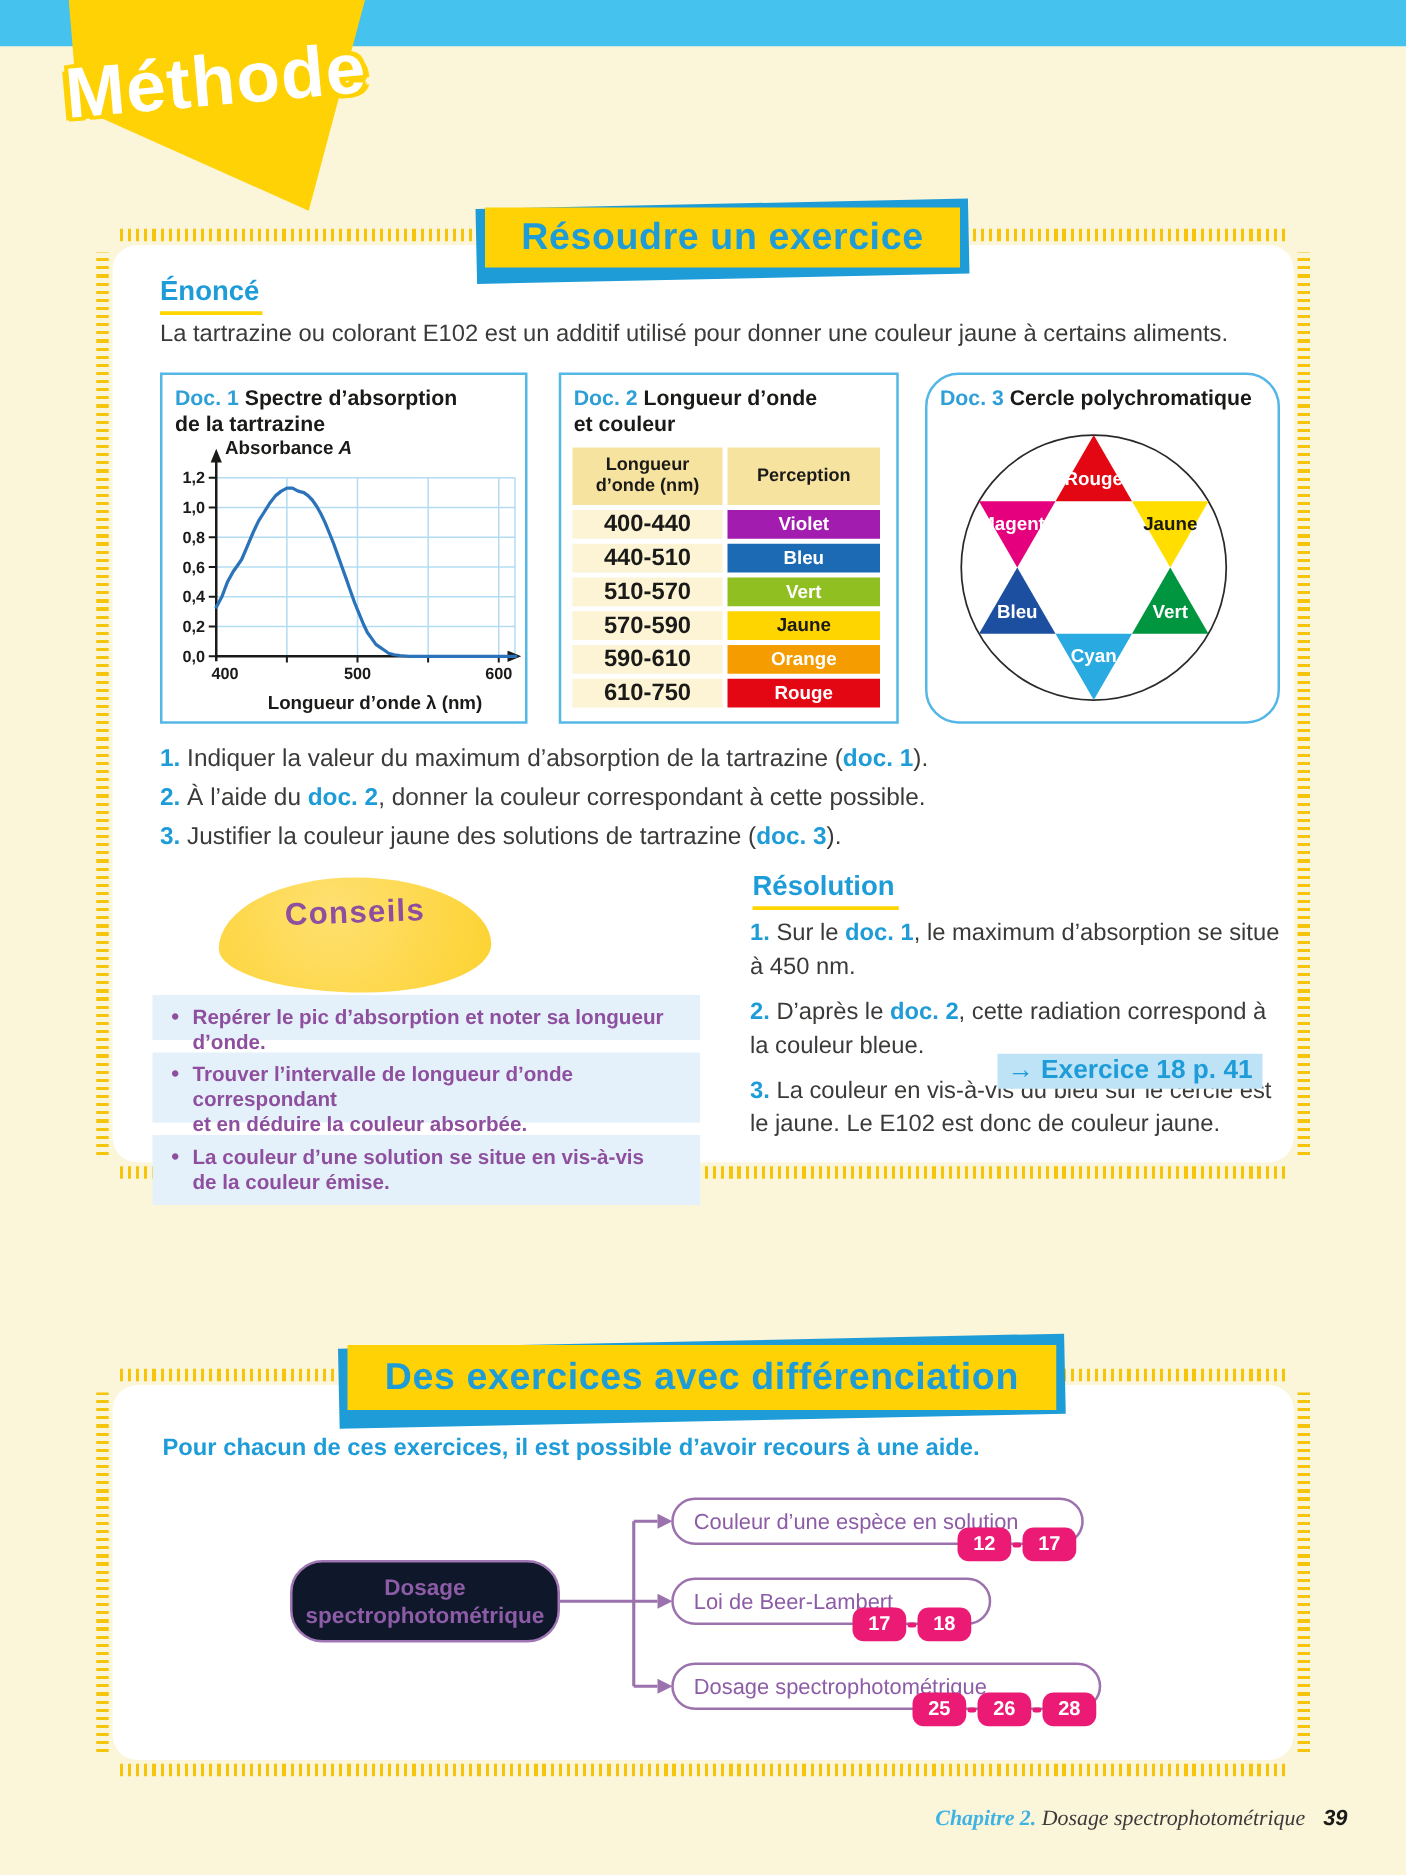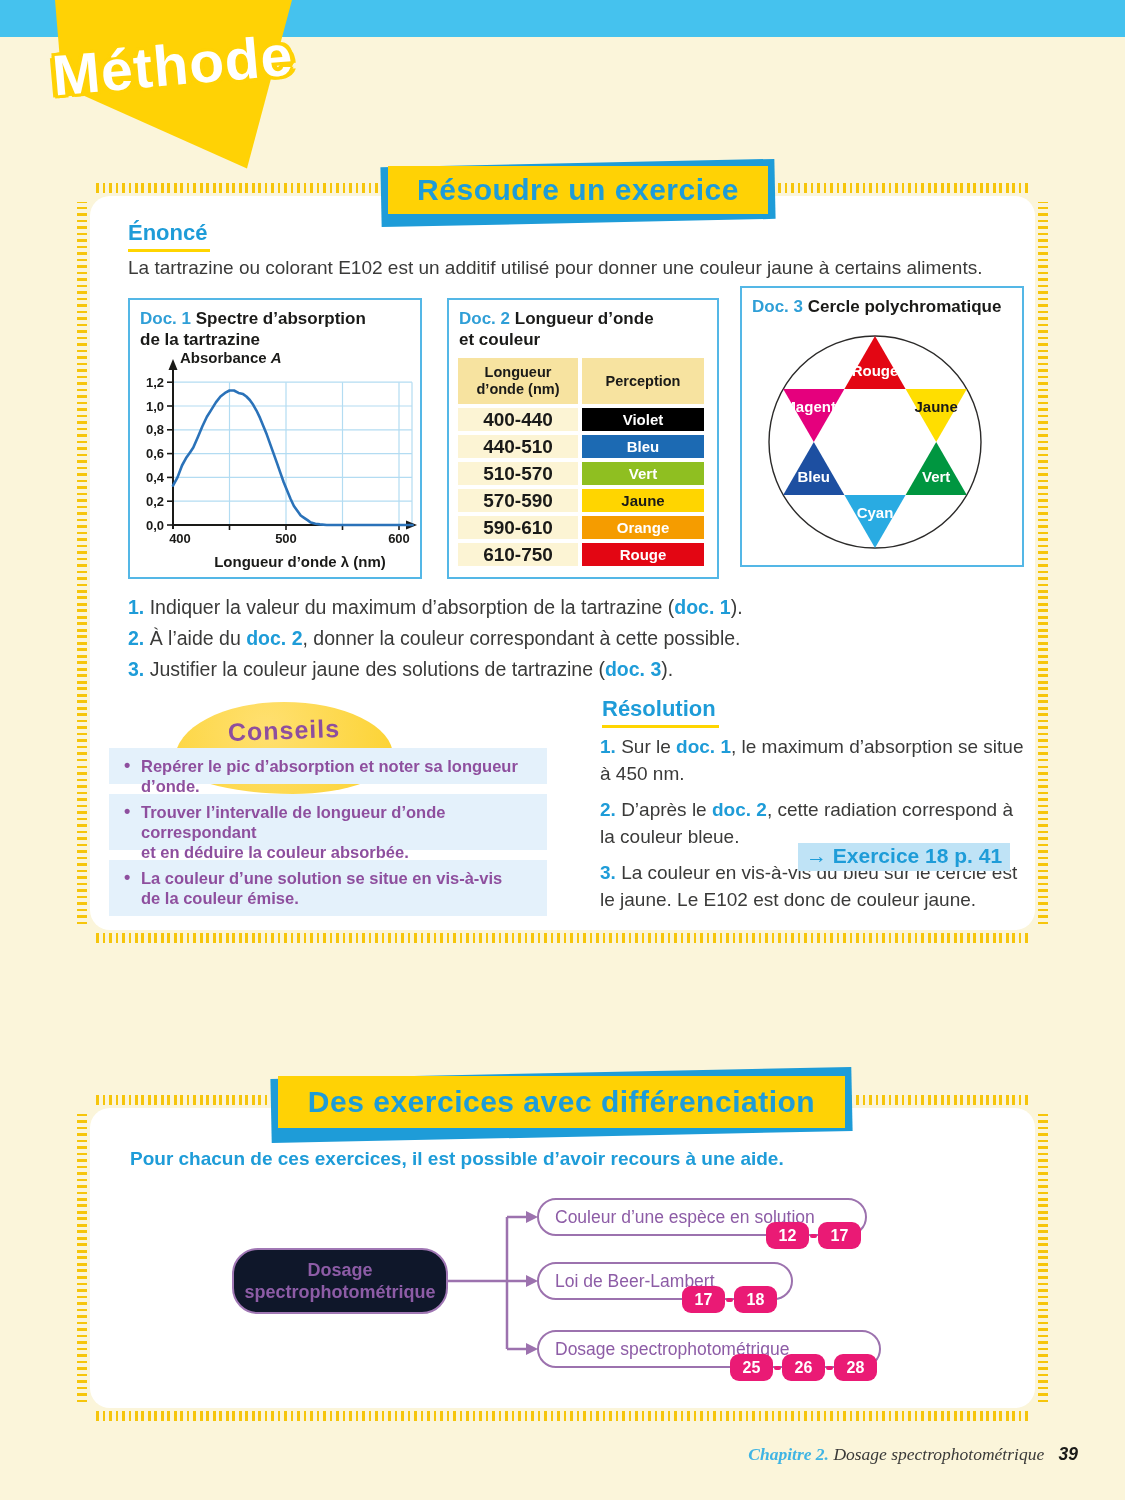--- a/index.html
+++ b/index.html
@@ -50,22 +50,22 @@
   .t2 .cc{color:#fff;font-weight:bold;font-size:15px;height:23px;display:flex;align-items:center;justify-content:center;}
 
   
   .qline{position:absolute;left:128px;width:900px;font-size:19.5px;color:#3a3a39;}
   .qnum,.docref{color:#1e9cd8;font-weight:bold;}
 
   
   .blob{position:absolute;left:175px;top:702px;width:218px;height:92px;border-radius:50% 50% 46% 54%/62% 58% 42% 38%;
         background:radial-gradient(circle at 42% 28%,#ffe071,#fcd22e);}
   .blob .bt{margin-top:14px;text-align:center;font-size:25px;font-weight:bold;color:#8e4f9e;transform:rotate(-2deg);letter-spacing:1px;}
-  .tipbox{position:absolute;left:109px;width:438px;background:#e4f1fb;color:#8e4f9e;font-weight:bold;
-        font-size:16.5px;line-height:20px;padding:8px 8px 8px 32px;box-sizing:border-box;}
+  .tipbox{position:absolute;left:122px;width:438px;background:#e4f1fb;color:#8e4f9e;font-weight:bold;
+        font-size:16.5px;line-height:20px;padding:8px 8px 8px 32px;box-sizing:border-box;margin-top:48px;}
   .tipbox::before{content:"•";position:absolute;left:15px;top:7px;font-size:18px;}
 
   
   .steps{position:absolute;left:600px;top:733px;width:424px;}
   .step{font-size:19px;line-height:27px;color:#3a3a39;margin-bottom:9px;}
   .exlink{position:absolute;left:798px;top:843px;background:#bfe3f6;color:#1e9cd8;font-weight:bold;
         font-size:21px;padding:1px 8px 3px 8px;cursor:pointer;}
 
   .intro2{position:absolute;left:130px;top:1148px;width:880px;color:#1e9cd8;font-weight:bold;font-size:19px;}
 
@@ -165,35 +165,35 @@
     <div class="doc-cap">
       <span class="lbl">Doc. 2</span>
       <span class="pre">Longueur d’onde
 et couleur</span>
     </div>
     <div class="t2">
       <div class="hc pre">Longueur
 d’onde (nm)</div>
       <div class="hc">Perception</div>
       <div class="rc">400-440</div>
-      <div class="cc" style="background-color: #000000; color: rgb(255, 255, 255);">Violet</div>
+      <div class="cc" style="background-color: #a21caf; color: rgb(255, 255, 255);">Violet</div>
       <div class="rc">440-510</div>
       <div class="cc" style="background-color: rgb(28, 106, 179); color: rgb(255, 255, 255);">Bleu</div>
       <div class="rc">510-570</div>
       <div class="cc" style="background-color: rgb(143, 191, 33); color: rgb(255, 255, 255);">Vert</div>
       <div class="rc">570-590</div>
       <div class="cc" style="background-color: rgb(255, 213, 0); color: rgb(26, 26, 24);">Jaune</div>
       <div class="rc">590-610</div>
       <div class="cc" style="background-color: rgb(245, 156, 0); color: rgb(255, 255, 255);">Orange</div>
       <div class="rc">610-750</div>
       <div class="cc" style="background-color: rgb(227, 6, 19); color: rgb(255, 255, 255);">Rouge</div>
     </div>
   </div>
 
-  <div class="doc" style="left:740px;top:286px;width:280px;height:277px;">
+  <div class="doc" style="left:740px;top:298px;width:280px;height:277px;border-radius:27px;">
     <div class="doc-cap">
       <span class="lbl">Doc. 3</span>
       <span>Cercle polychromatique</span>
     </div>
     <svg id="wheel-svg" width="276" height="236" viewBox="0 0 276 236" style="position:absolute;left:0px;top:36px;">
         <circle cx="133" cy="118" r="106" fill="none" stroke="#2b2a29" stroke-width="1.4"></circle>
         <polygon points="133.0,12.0 163.6,65.0 102.4,65.0" fill="#e30613"></polygon>
         <text x="133.0" y="52.3" text-anchor="middle" class="wlabel" fill="#ffffff">Rouge</text>
         <polygon points="224.8,65.0 194.2,118.0 163.6,65.0" fill="#ffde00"></polygon>
         <text x="194.2" y="87.7" text-anchor="middle" class="wlabel" fill="#1a1a18">Jaune</text>

